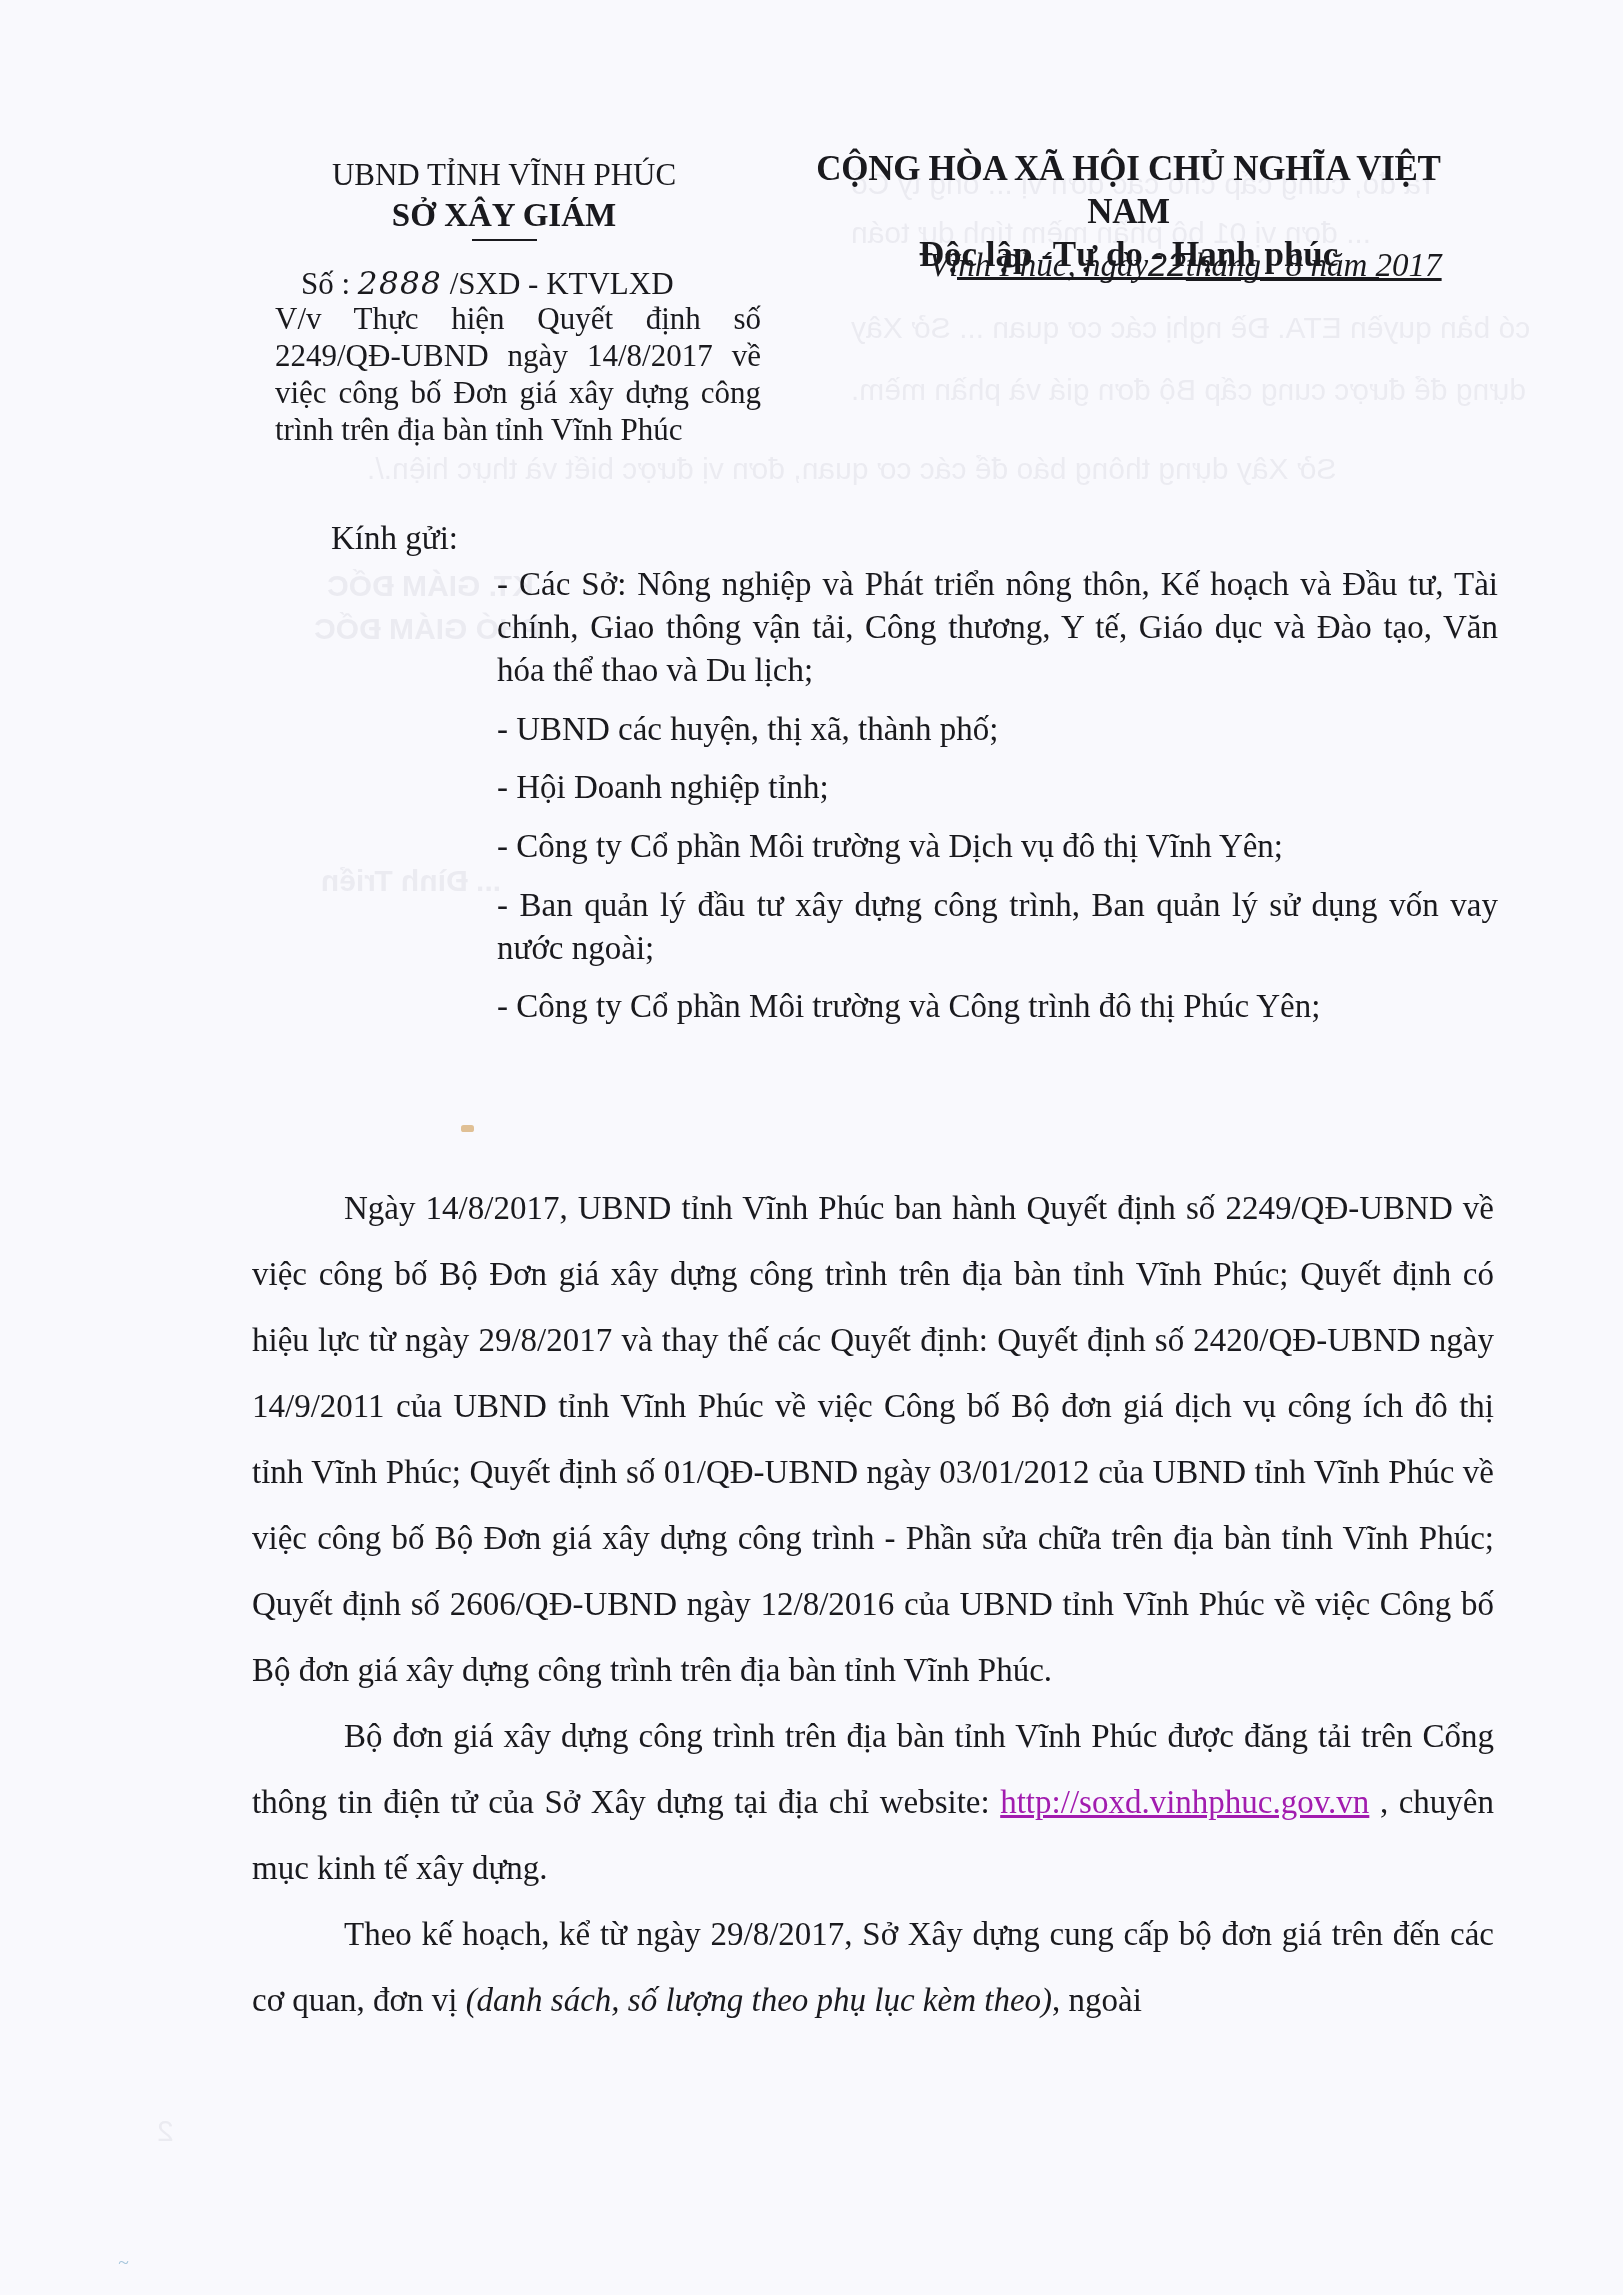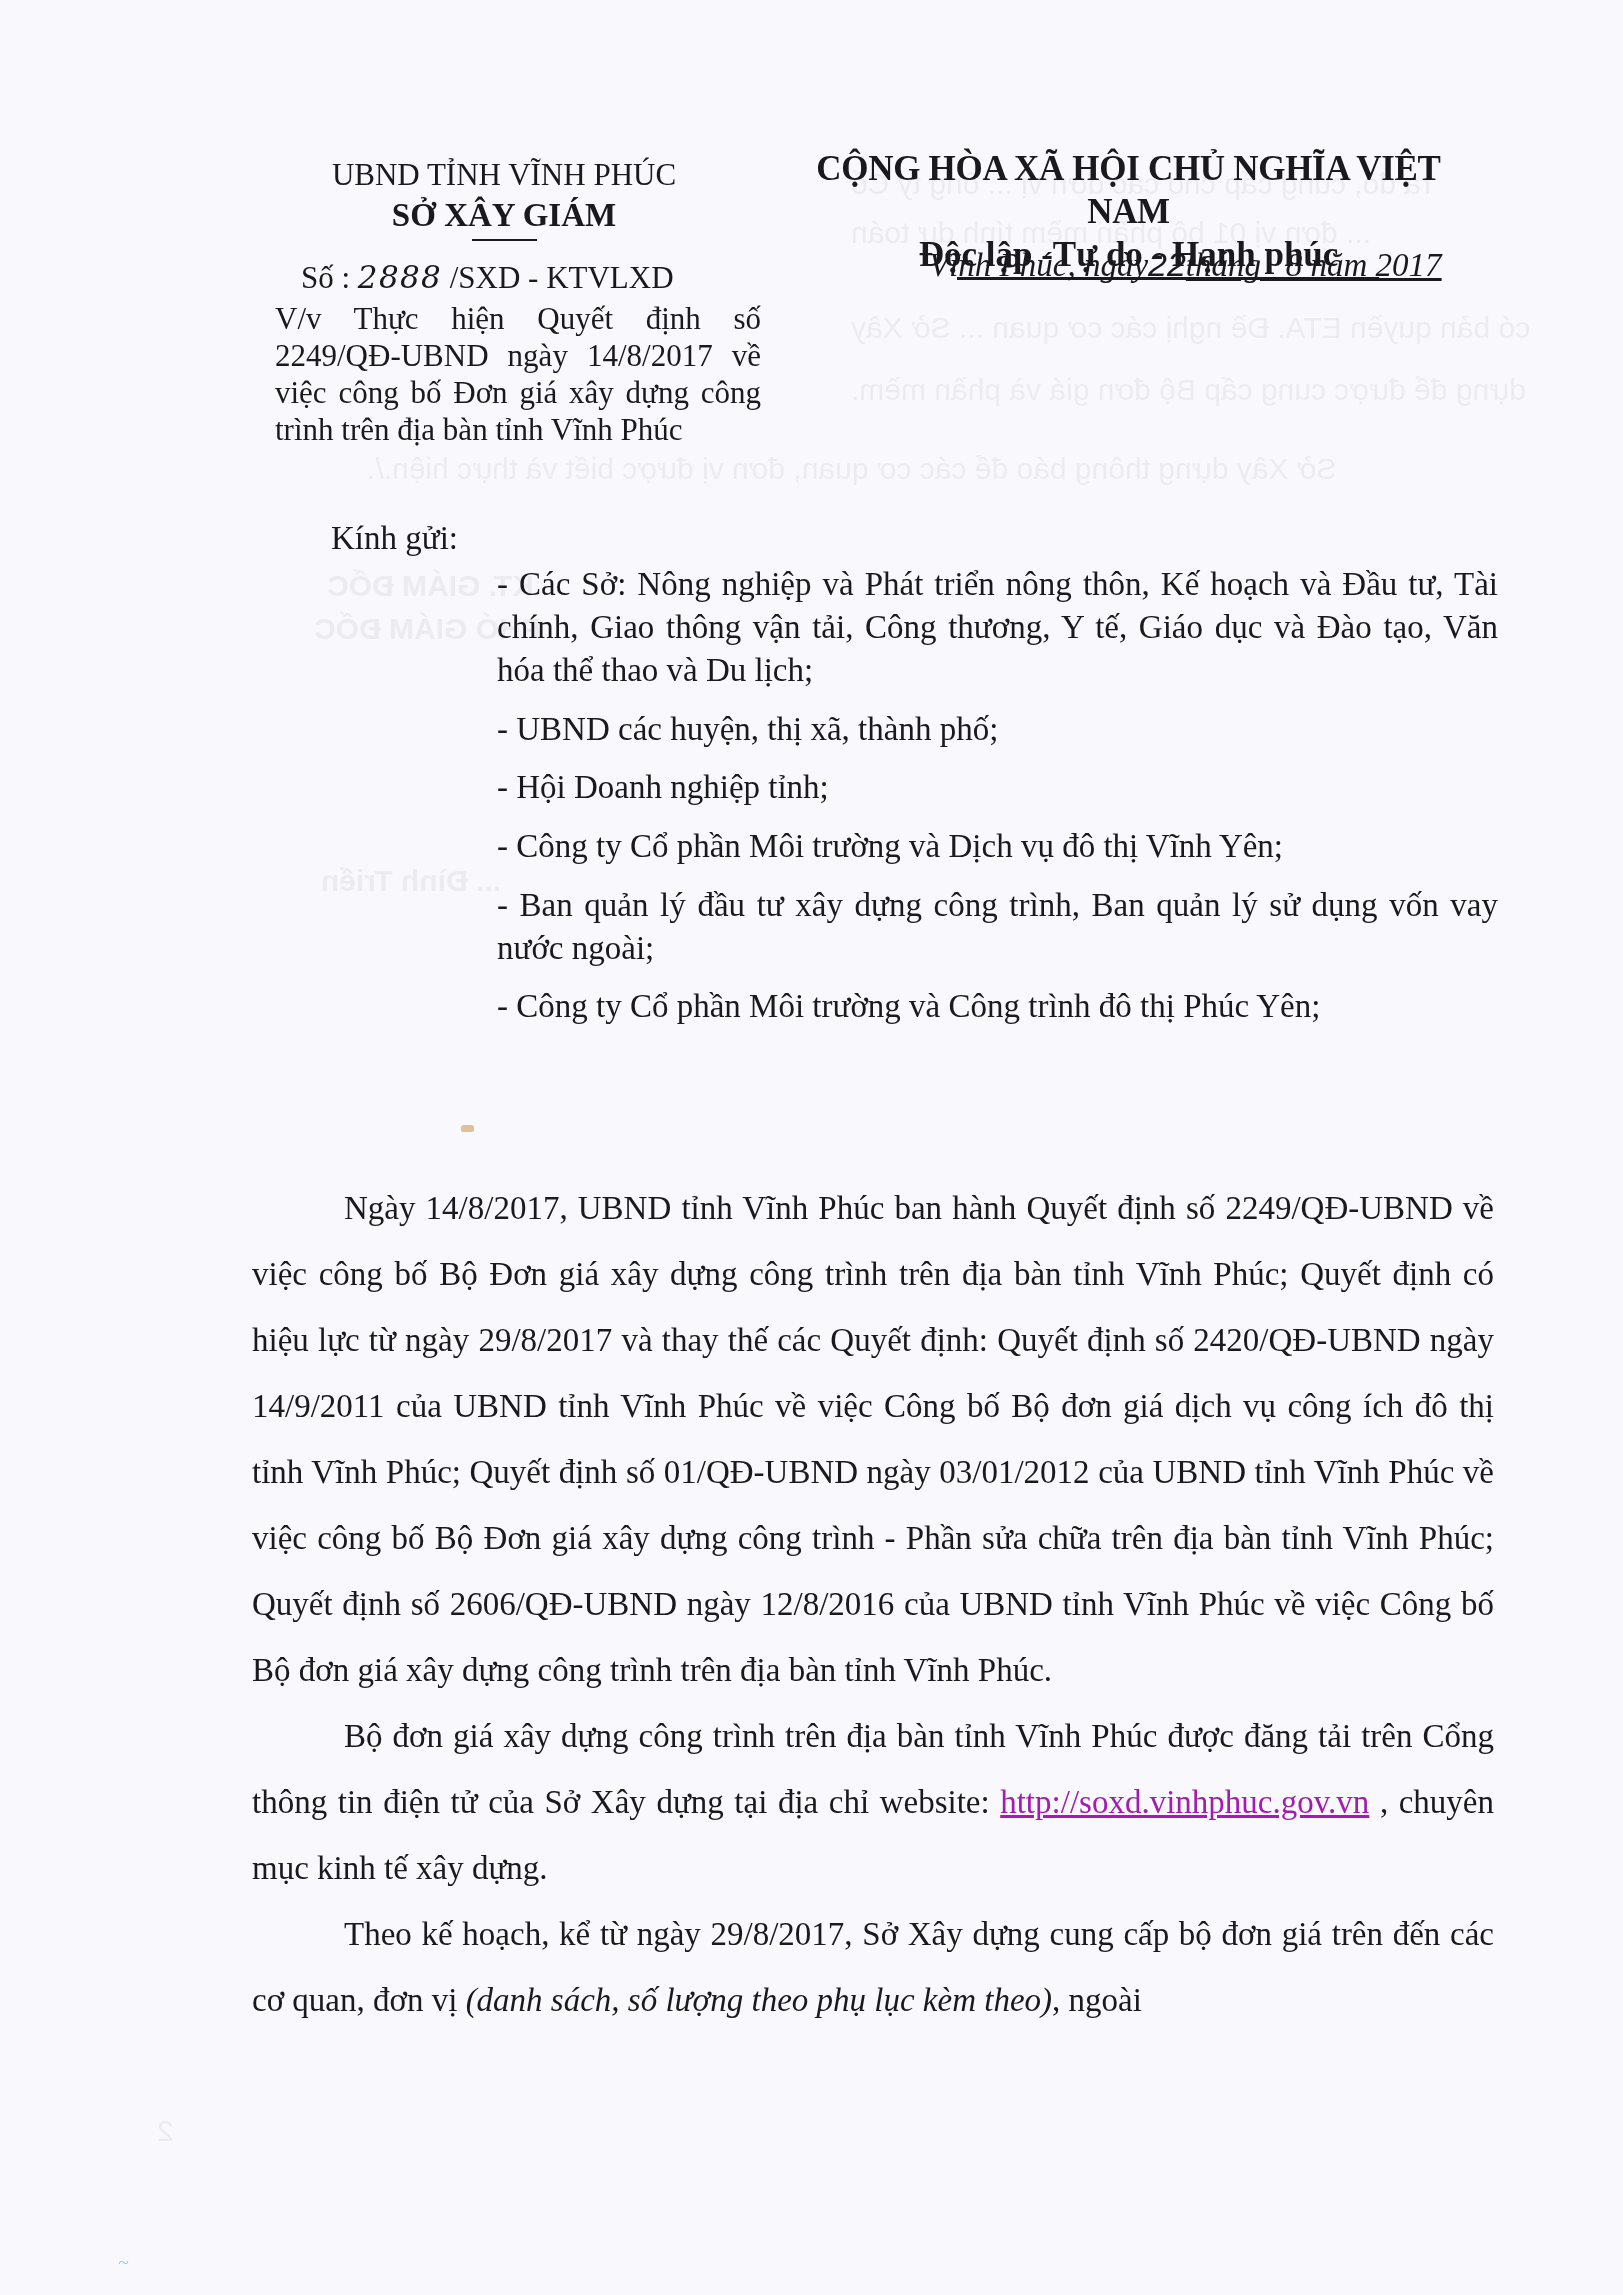--- a/index.html
+++ b/index.html
@@ -8,21 +8,21 @@
     background: #f9f9fd;
     position: relative; overflow: hidden;
     font-family: "Liberation Serif", "DejaVu Serif", serif;
     color: #1a1a1e;
   }
   .abs { position: absolute; }
   .hdr-left { left: 275px; top: 154px; width: 458px; text-align: center; }
   .org1 { font-size: 31px; line-height: 41px; }
   .org2 { font-size: 33px; line-height: 41px; font-weight: bold; }
   .rule-left { width: 65px; height: 2.6px; background: #1a1a1e; margin: 2.6px auto 0; }
-  .docno { left: 301px; top: 259px; font-size: 31px; }
+  .docno { left: 301px; top: 265px; font-size: 31px; }
   .docno .hand { font-family: "DejaVu Serif", serif; font-style: italic; font-size: 31px; letter-spacing: 1.3px; }
   .subject { left: 275px; top: 300px; width: 486px; font-size: 31px; line-height: 37px; text-align: justify; }
   .subject p { margin: 0; text-align: justify; text-align-last: justify; }
   .subject p.last { text-align-last: left; }
 
   .hdr-right { left: 772px; top: 147px; width: 713px; text-align: center; }
   .nation { font-size: 35px; font-weight: bold; line-height: 43px; letter-spacing: -0.3px; }
   .motto { font-size: 35px; font-weight: bold; line-height: 43px; }
   .rule-right { width: 422px; height: 2.6px; background: #1a1a1e; margin: 1.3px 0 0 185px; }
   .place-date { left: 929px; top: 245px; font-size: 33px; font-style: italic; }

